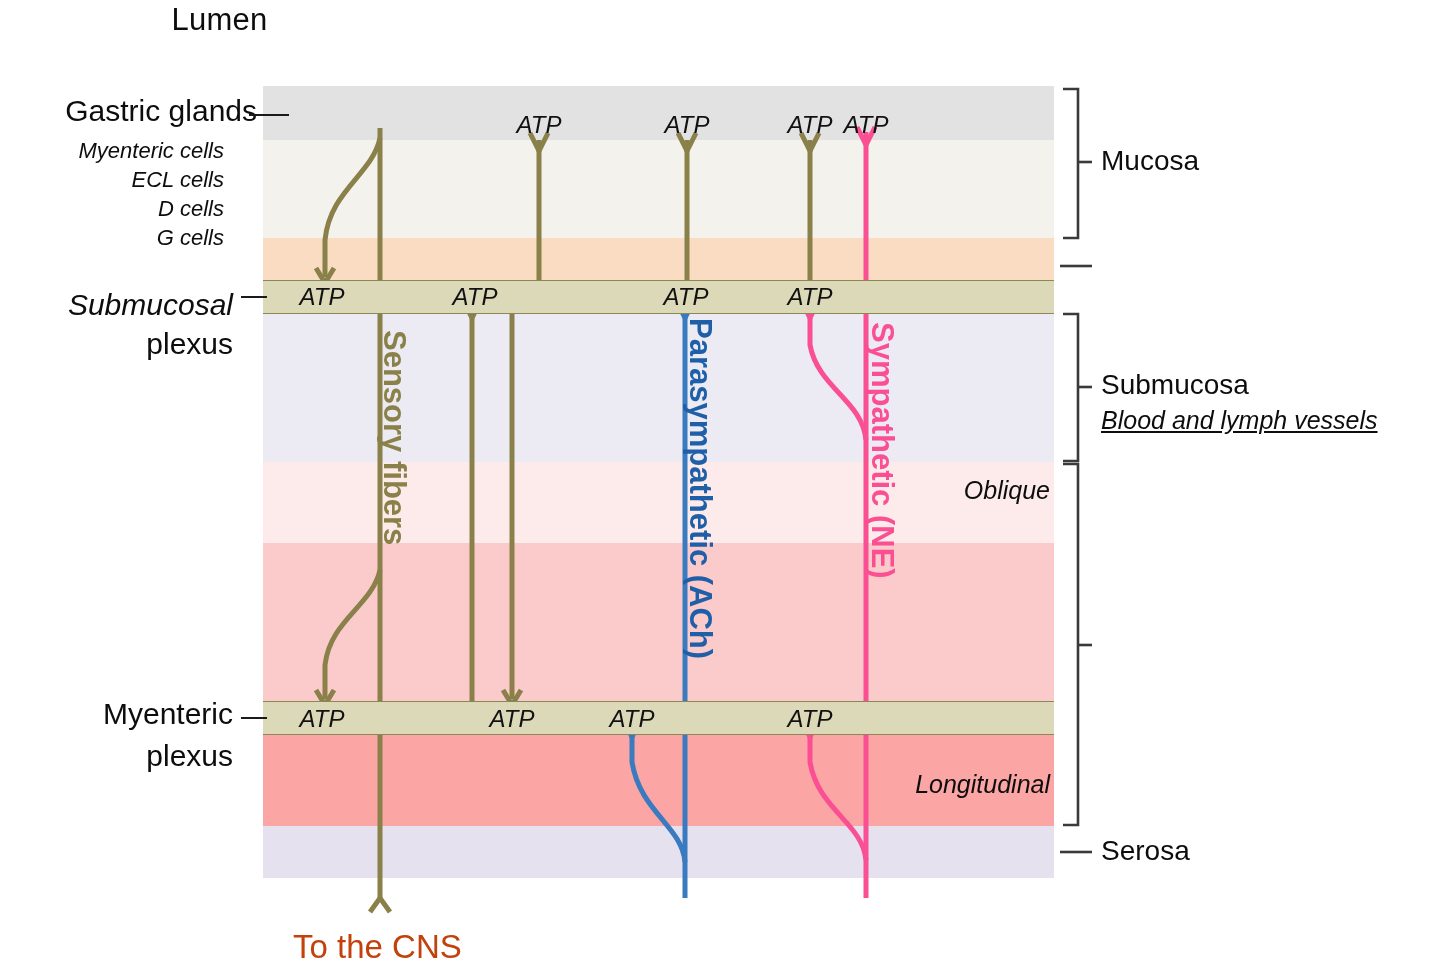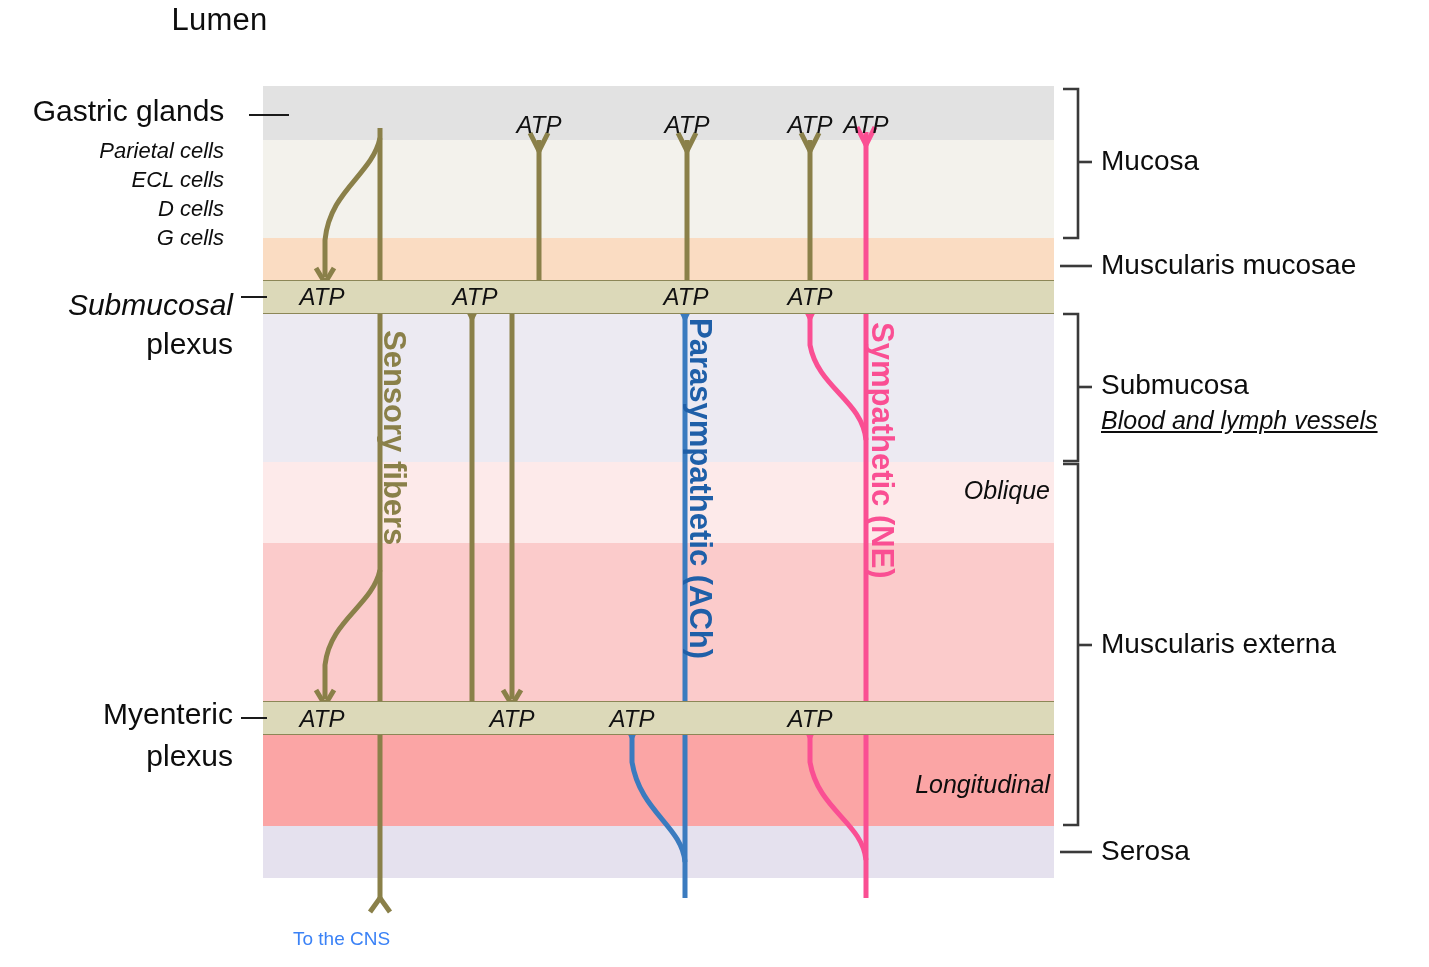--- a/index.html
+++ b/index.html
@@ -38,21 +38,21 @@
     position:absolute;font-size:24px;font-style:italic;color:#111;
     transform:translateX(-50%);white-space:nowrap;
   }
 
   
   .vtitle{
     position:absolute;font-size:31px;font-weight:bold;white-space:nowrap;
     transform-origin:0 0;transform:rotate(90deg);
   }
   .to-cns{
-    position:absolute;font-size:19px;color:#3b82f6;white-space:nowrap;
+    position:absolute;font-size:33px;color:#c2410c;white-space:nowrap;
   }
   svg{position:absolute;left:0;top:0;overflow:visible;}
 </style>
 </head>
 <body>
 
 <div class="stage">
 
   <div class="band" style="top:86px;height:54px;background:#e2e2e2;"></div>
   <div class="band" style="top:140px;height:98px;background:#f3f2ec;"></div>
@@ -126,24 +126,24 @@
   <div class="atp" style="left:810px;top:705px;">ATP</div>
 
   <div class="vtitle" style="left:412px;top:330px;color:#8a8049;">Sensory fibers</div>
   <div class="vtitle" style="left:718px;top:318px;color:#1f5fa8;">Parasympathetic (ACh)</div>
   <div class="vtitle" style="left:900px;top:322px;color:#fa4f93;">Sympathetic (NE)</div>
 
   <div class="lumen">
     <span class="lumen-inner">Lumen</span>
   </div>
 
-  <div class="lbl lbl-r big" style="left:8px;top:96px;width:241px;text-align:center;">Gastric glands</div>
+  <div class="lbl lbl-r big" style="left:16px;top:96px;width:241px;">Gastric glands</div>
   <div class="leader" style="left:249px;top:114px;width:40px;"></div>
 
-  <div class="lbl lbl-r small-it" style="left:0;top:138px;width:224px;">Parietal cells</div>
+  <div class="lbl lbl-r small-it" style="left:0;top:138px;width:224px;">Myenteric cells</div>
   <div class="lbl lbl-r small-it" style="left:0;top:196px;width:224px;">D cells</div>
   <div class="lbl lbl-r small-it" style="left:0;top:167px;width:224px;">ECL cells</div>
   <div class="lbl lbl-r small-it" style="left:0;top:225px;width:224px;">G cells</div>
 
   <div class="lbl lbl-r big" style="left:0;top:290px;width:233px;font-style:italic;">Submucosal</div>
   <div class="lbl lbl-r big" style="left:0;top:329px;width:233px;">plexus</div>
   <div class="leader" style="left:241px;top:296px;width:26px;"></div>
 
   <div class="lbl lbl-r big" style="left:0;top:699px;width:233px;">Myenteric</div>
   <div class="lbl lbl-r big" style="left:0;top:741px;width:233px;">plexus</div>
@@ -161,24 +161,22 @@
       <path d="M1078,387 L1092,387"></path>
 
       <path d="M1063,464 L1078,464 L1078,825 L1063,825"></path>
       <path d="M1078,645 L1092,645"></path>
 
       <path d="M1060,852 L1092,852"></path>
     </g>
   </svg>
 
   <div class="lbl mid" style="left:1101px;top:145px;">Mucosa</div>
-  <div class="lbl mid" style="left:1101px;top:249px;">Muscularis mucosae</div>
   <div class="lbl mid" style="left:1101px;top:369px;">Submucosa</div>
   <div class="lbl mid-it" style="left:1101px;top:406px;text-decoration:underline;">Blood and lymph vessels</div>
-  <div class="lbl mid" style="left:1101px;top:628px;">Muscularis externa</div>
   <div class="lbl mid" style="left:1101px;top:835px;">Serosa</div>
 
   <div class="lbl mid-it lbl-r" style="left:800px;top:476px;width:250px;">Oblique</div>
   <div class="lbl mid-it lbl-r" style="left:800px;top:770px;width:250px;">Longitudinal</div>
 
   <div class="to-cns" style="left:293px;top:928px;">To the CNS</div>
 
 </div>
 
 </body></html>

